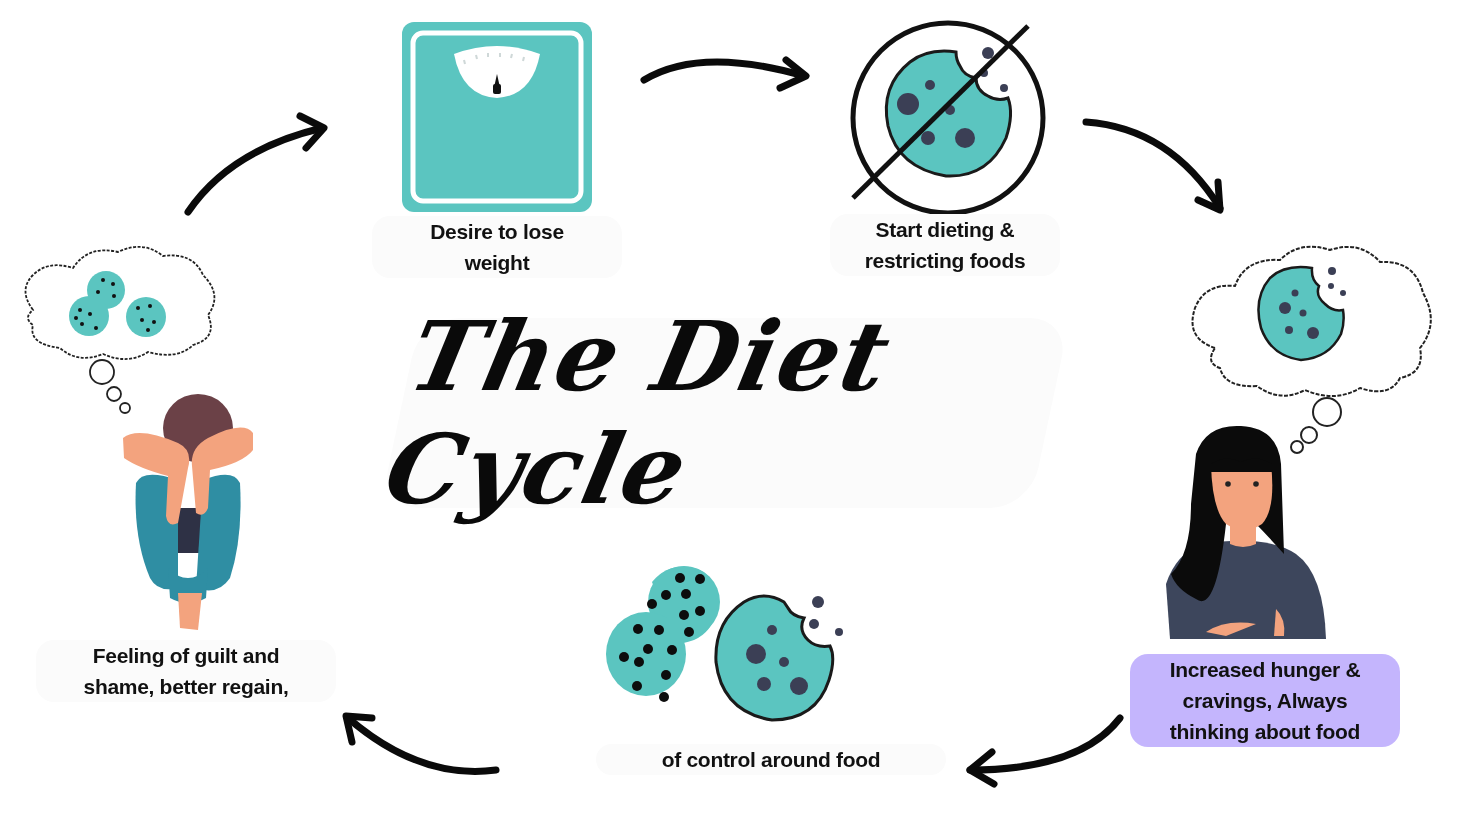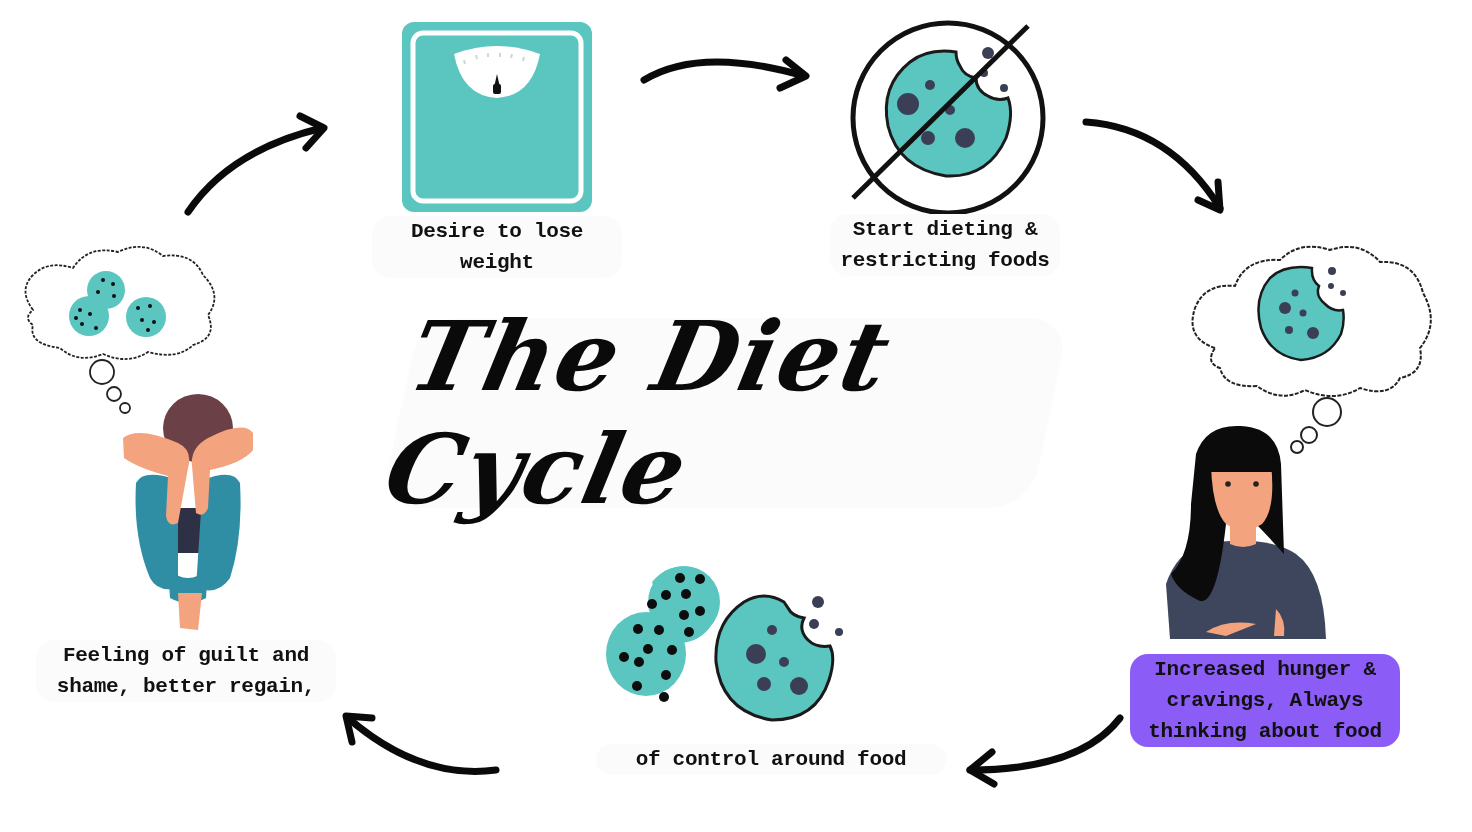--- a/index.html
+++ b/index.html
@@ -1,19 +1,19 @@
 <!DOCTYPE html>
 <html><head>
 <meta charset="utf-8">
 <style>
   html, body { margin:0; padding:0; background:#ffffff; }
   body { width:1472px; height:832px; position:relative; overflow:hidden; font-family:"DejaVu Sans", sans-serif; }
   .label {
     position:absolute; text-align:center; font-weight:bold; color:#111111;
-    font-family:Liberation Mono, monospace; font-size:21px; line-height:31px; letter-spacing:-0.3px;
+    font-family:Liberation Sans, sans-serif; font-size:21px; line-height:31px; letter-spacing:-0.3px;
     background:#fbfbfb; border-radius:18px;
   }
   .title {
     position:absolute; left:400px; top:318px; width:650px; height:190px;
     background:#fbfbfb; border-radius:40px;
     display:flex; align-items:center; justify-content:center;
     font-family:"DejaVu Serif", serif; font-style:italic; font-weight:bold;
     font-size:96px; color:#0a0a0a; letter-spacing:2px;
     transform: skewX(-12deg);
   }
@@ -81,21 +81,21 @@
   <path d="M0 160 Q10 130 35 120 Q100 110 130 130 Q158 150 160 215 L4 215 Z" fill="#3d465c"></path>
   <path d="M30 30 Q40 0 75 2 Q112 4 115 40 L118 130 Q100 110 90 100 L60 100 Q50 190 30 175 Q10 165 5 150 Q25 130 25 80 Z" fill="#0b0b0b"></path>
   <path d="M45 40 L105 40 Q110 85 96 100 Q78 112 60 100 Q46 85 45 40 Z" fill="#f3a37e"></path>
   <path d="M45 40 Q60 30 75 38 Q90 30 106 40 L106 48 L45 48 Z" fill="#0b0b0b"></path>
   <circle cx="62" cy="60" r="2.8" fill="#222"></circle>
   <circle cx="90" cy="60" r="2.8" fill="#222"></circle>
   <path d="M64 100 L90 100 L90 120 Q77 126 64 120 Z" fill="#f3a37e"></path>
   <path d="M40 208 Q60 195 90 200 L60 212 Z" fill="#f3a37e"></path>
   <path d="M110 185 Q120 195 118 212 L108 212 Z" fill="#f3a37e"></path>
 </svg>
-<div class="label" style="left:1130px;top:654px;width:270px;background:#8b5cf6;">
+<div class="label" style="left:1130px;top:654px;width:270px;background:#c4b5fd;">
   <div>Increased hunger &amp;</div>
   <div>cravings, Always</div>
   <div>thinking about food</div>
 </div>
 
 <svg style="left:604px;top:562px;" width="245" height="180" viewBox="0 0 245 180">
   <path d="M48 20 Q65 0 90 6 Q115 12 112 50 Q108 70 90 78 Q78 82 72 82 Z" fill="#5bc5c0"></path>
   <ellipse cx="80" cy="40" rx="36" ry="36" fill="#5bc5c0"></ellipse>
   <ellipse cx="42" cy="92" rx="40" ry="42" fill="#5bc5c0"></ellipse>
   <g fill="#0d0d0d">

